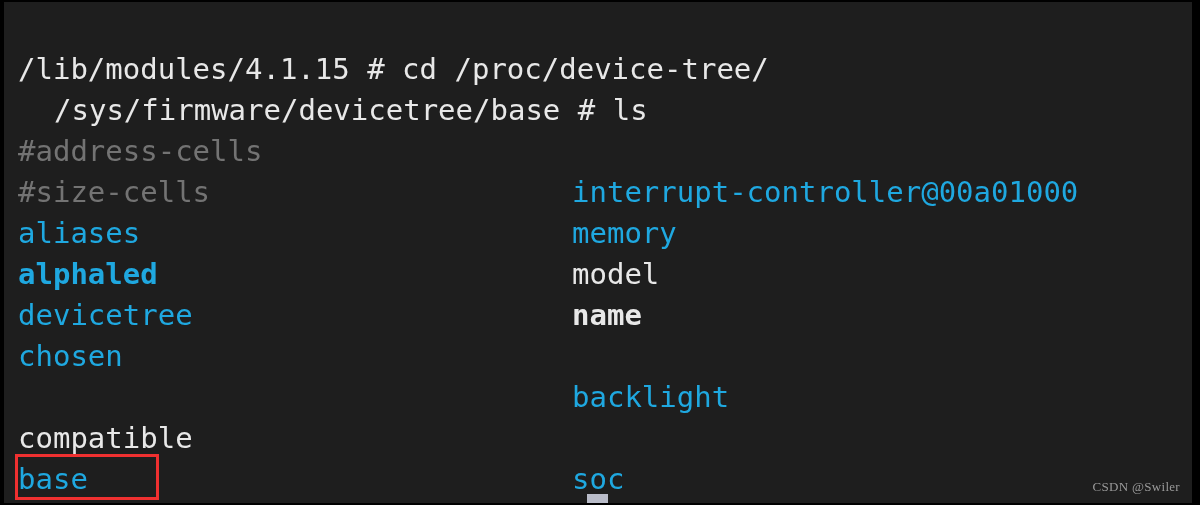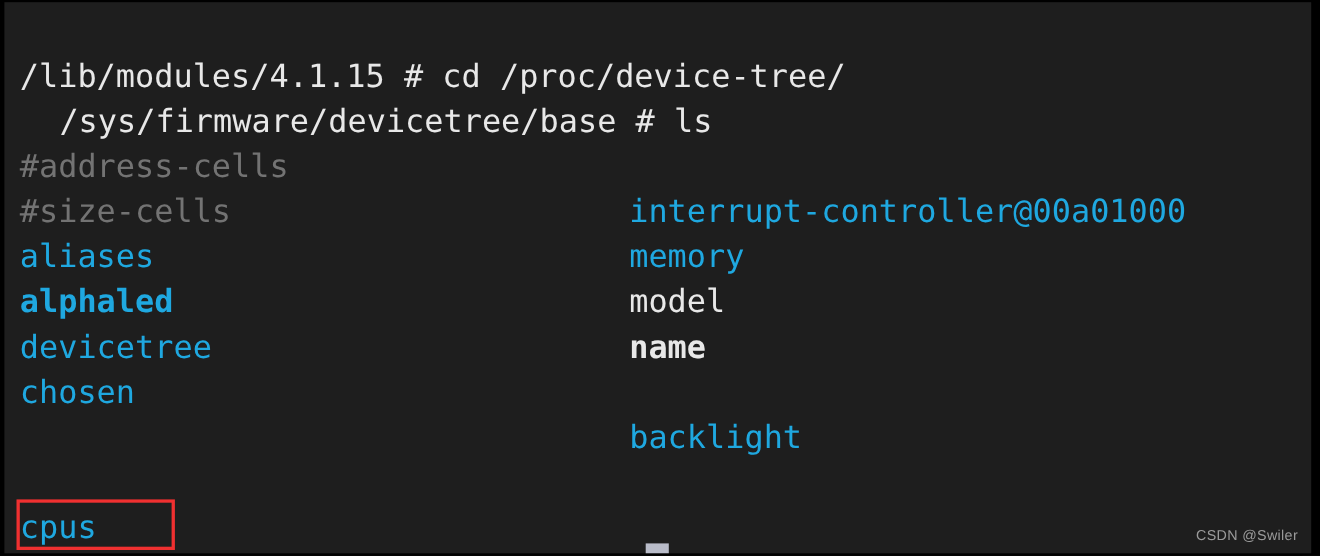--- a/index.html
+++ b/index.html
@@ -81,21 +81,21 @@
     width: 21px;
     height: 11px;
     background: #b9bcc9;
   }
 
   
   #watermark {
     position: absolute;
     right: 12px;
     bottom: 8px;
-    font-family: Liberation Sans, sans-serif;
+    font-family: Liberation Serif, serif;
     font-size: 13px;
     line-height: 16px;
     color: #9a9a9a;
     letter-spacing: 0.3px;
     white-space: pre;
   }
 </style>
 </head>
 <body>
 
@@ -135,23 +135,27 @@
     </div>
 
     <div class="term-line" style="top:293px;">
       <span class="cell col-left c-dir">chosen</span>
       <span class="cell col-right c-dir">backlight</span>
     </div>
 
     <div class="term-line" style="top:334px;">
     </div>
 
+    <div class="term-line" style="top:375px;">
+      <span class="cell col-left c-default">compatible</span>
+      <span class="cell col-right c-dir">soc</span>
+    </div>
 
     <div class="term-line" style="top:416px;">
-      <span class="cell col-left c-dir">cpus</span>
+      <span class="cell col-left c-dir">base</span>
       <span class="cell col-right c-dir">sound</span>
     </div>
 
     <div class="term-line" style="top:457px;">
       <span class="cell col-left c-dir">gpioled</span>
       
     </div>
 
     <div id="highlight-gpioled"></div>
 

